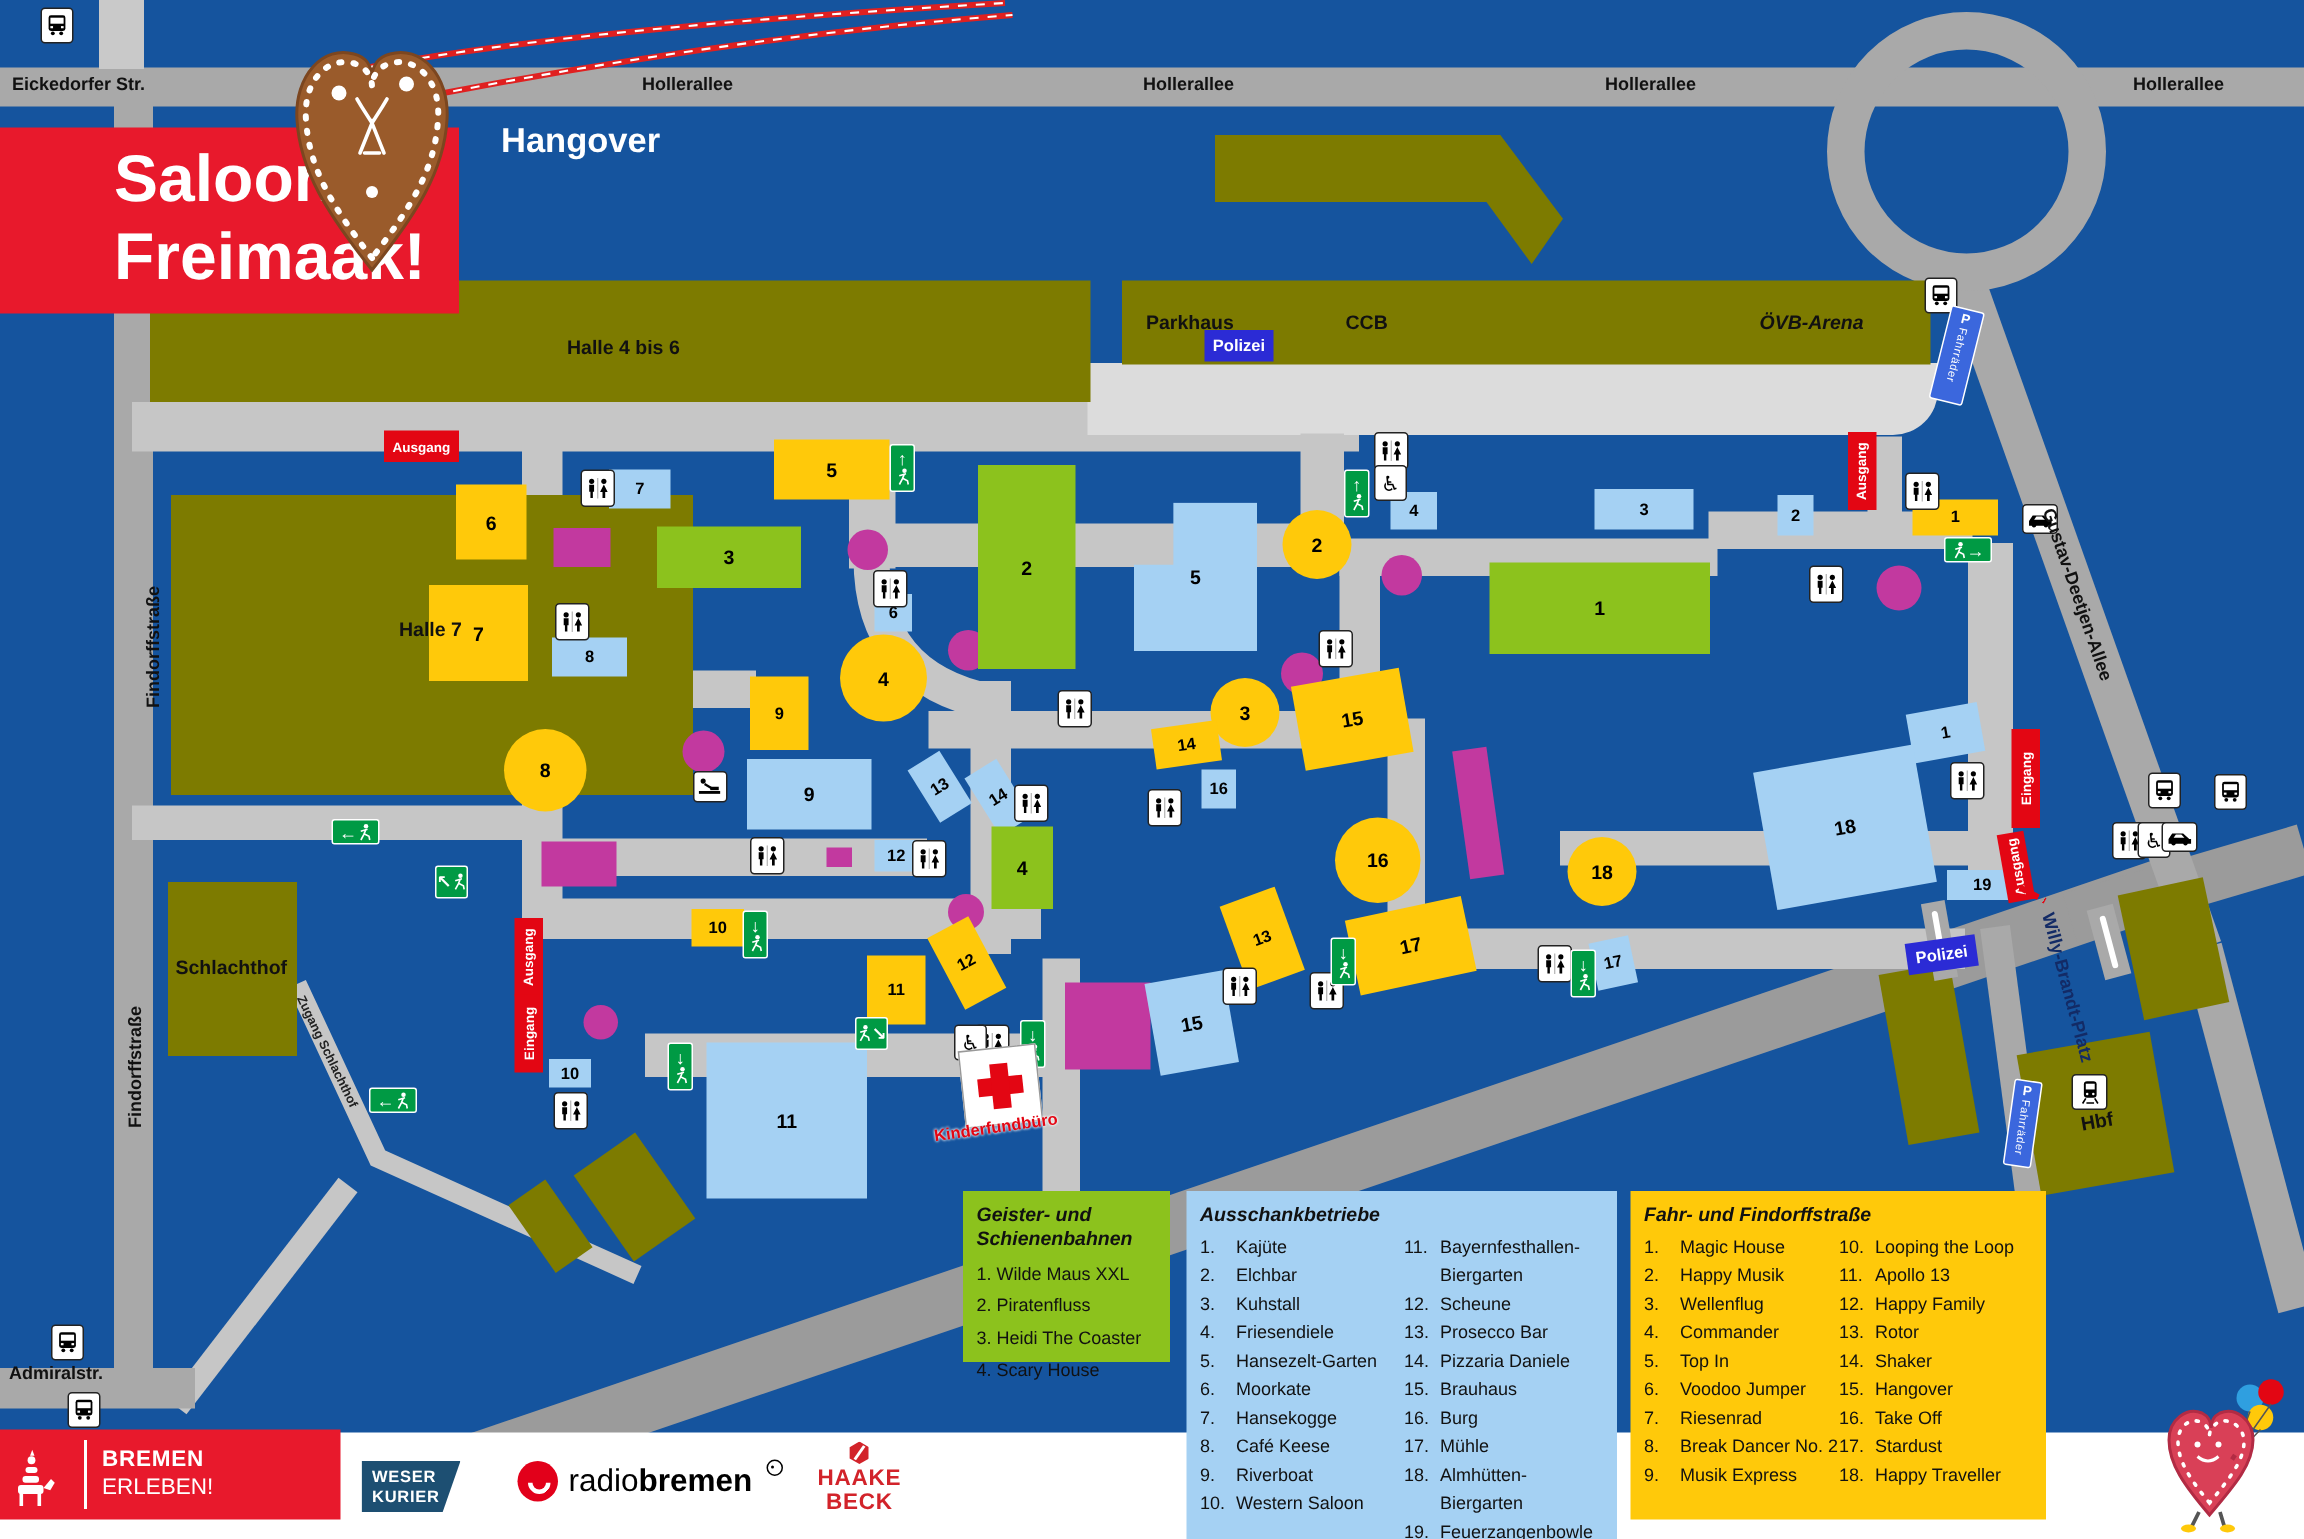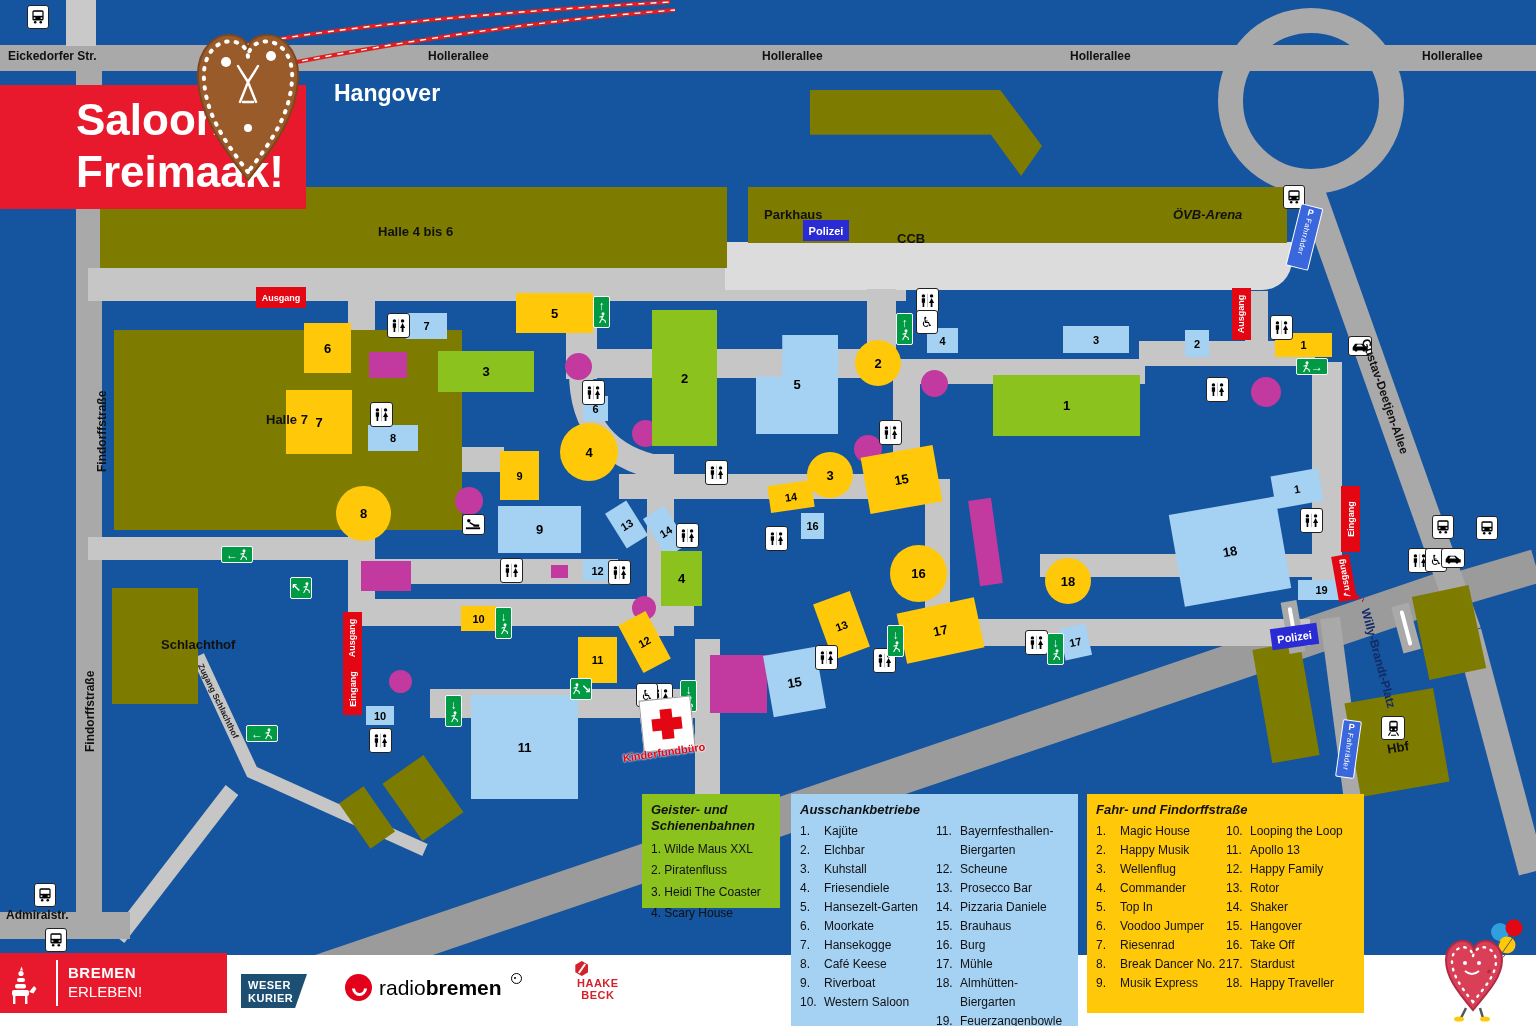--- a/index.html
+++ b/index.html
@@ -111,21 +111,21 @@
   .rb-c::after{content:"";position:absolute;left:7px;top:7px;width:9px;height:9px;border-radius:50%;
       border:3px solid #fff;border-top-color:transparent;border-left-color:transparent;transform:rotate(45deg);}
   .rb-t{font-size:21px;color:#000;}
   .rb-t b{font-weight:bold;}
   .rb-r{display:inline-block;width:9px;height:9px;border:1.2px solid #000;border-radius:50%;position:relative;top:-9px;margin-left:2px;}
   .rb-r::after{content:"";position:absolute;left:2.5px;top:2.5px;width:2px;height:2px;background:#000;border-radius:50%;}
   .hb{position:absolute;left:545px;top:961px;display:flex;flex-direction:column;align-items:center;z-index: 28;line-height:1.05;}
   .hb-em{width:13px;height:15px;background:#D2232A;clip-path:polygon(50% 0,100% 25%,100% 75%,50% 100%,0 75%,0 25%);
       position:relative;margin-bottom:2px;}
   .hb-em::after{content:"";position:absolute;left:5.5px;top:2px;width:2px;height:11px;background:#fff;transform:rotate(35deg);}
-  .hb-t{font-size:11px;font-weight:800;color:#D2232A;letter-spacing:.5px;margin-left:32px;}
+  .hb-t{font-size:15px;font-weight:800;color:#D2232A;letter-spacing:.5px;}
   #mascot-svg{position:absolute;left:1438px;top:918px;z-index:31;}
   .dash-red{position:absolute;left:1349px;top:580px;width:4px;height:28px;z-index:17;transform:rotate(-62deg);
       background:repeating-linear-gradient(#E30613 0 5px,transparent 5px 9px);}
 </style>
 </head>
 <body>
 
 <div id="stage">
 
   <svg id="diag-svg" width="1536" height="1026">
@@ -782,23 +782,23 @@
       <div class="mtx st" style="left: 1070px; top: 49px;">Hollerallee</div>
       <div class="mtx st" style="left: 1422px; top: 49px;">Hollerallee</div>
       <div class="mtx st" style="left: 6px; top: 908px;">Admiralstr.</div>
       <div class="mtx st rot" style="left: 95px; top: 472px; transform: rotate(-90deg);">Findorffstraße</div>
       <div class="mtx st rot" style="left: 83px; top: 752px; transform: rotate(-90deg);">Findorffstraße</div>
       <div class="mtx st rot" style="left: 1372px; top: 337px; transform: rotate(71deg);">Gustav-Deetjen-Allee</div>
       <div class="mtx st navy rot" style="left: 1372px; top: 607px; transform: rotate(75deg);">Willy-Brandt-Platz</div>
       <div class="mtx tiny rot" style="left: 205px; top: 662px; transform: rotate(64deg);">Zugang Schlachthof</div>
       <div class="mtx bld" style="left: 378px; top: 224px;">Halle 4 bis 6</div>
       <div class="mtx bld" style="left: 266px; top: 412px;">Halle 7</div>
-      <div class="mtx bld" style="left: 117px; top: 637px; margin-left: 44px;">Schlachthof</div>
+      <div class="mtx bld" style="left: 117px; top: 637px;">Schlachthof</div>
       <div class="mtx bld" style="left: 764px; top: 207px;">Parkhaus</div>
-      <div class="mtx bld" style="left: 897px; top: 207px; margin-top: 24px;">CCB</div>
+      <div class="mtx bld" style="left: 897px; top: 207px;">CCB</div>
       <div class="mtx bld" style="left: 1173px; top: 207px; font-style: italic;">ÖVB-Arena</div>
       <div class="mtx bld rot" style="left: 1386px; top: 742px; transform: rotate(-10deg);">Hbf</div>
       <div class="mtx redtx rot" style="left: 622px; top: 752px; transform: rotate(-8deg);">Kinderfundbüro</div>
     </div>
 
   <div class="kfb">
     <div class="c1"></div>
     <div class="c2"></div>
   </div>
 

